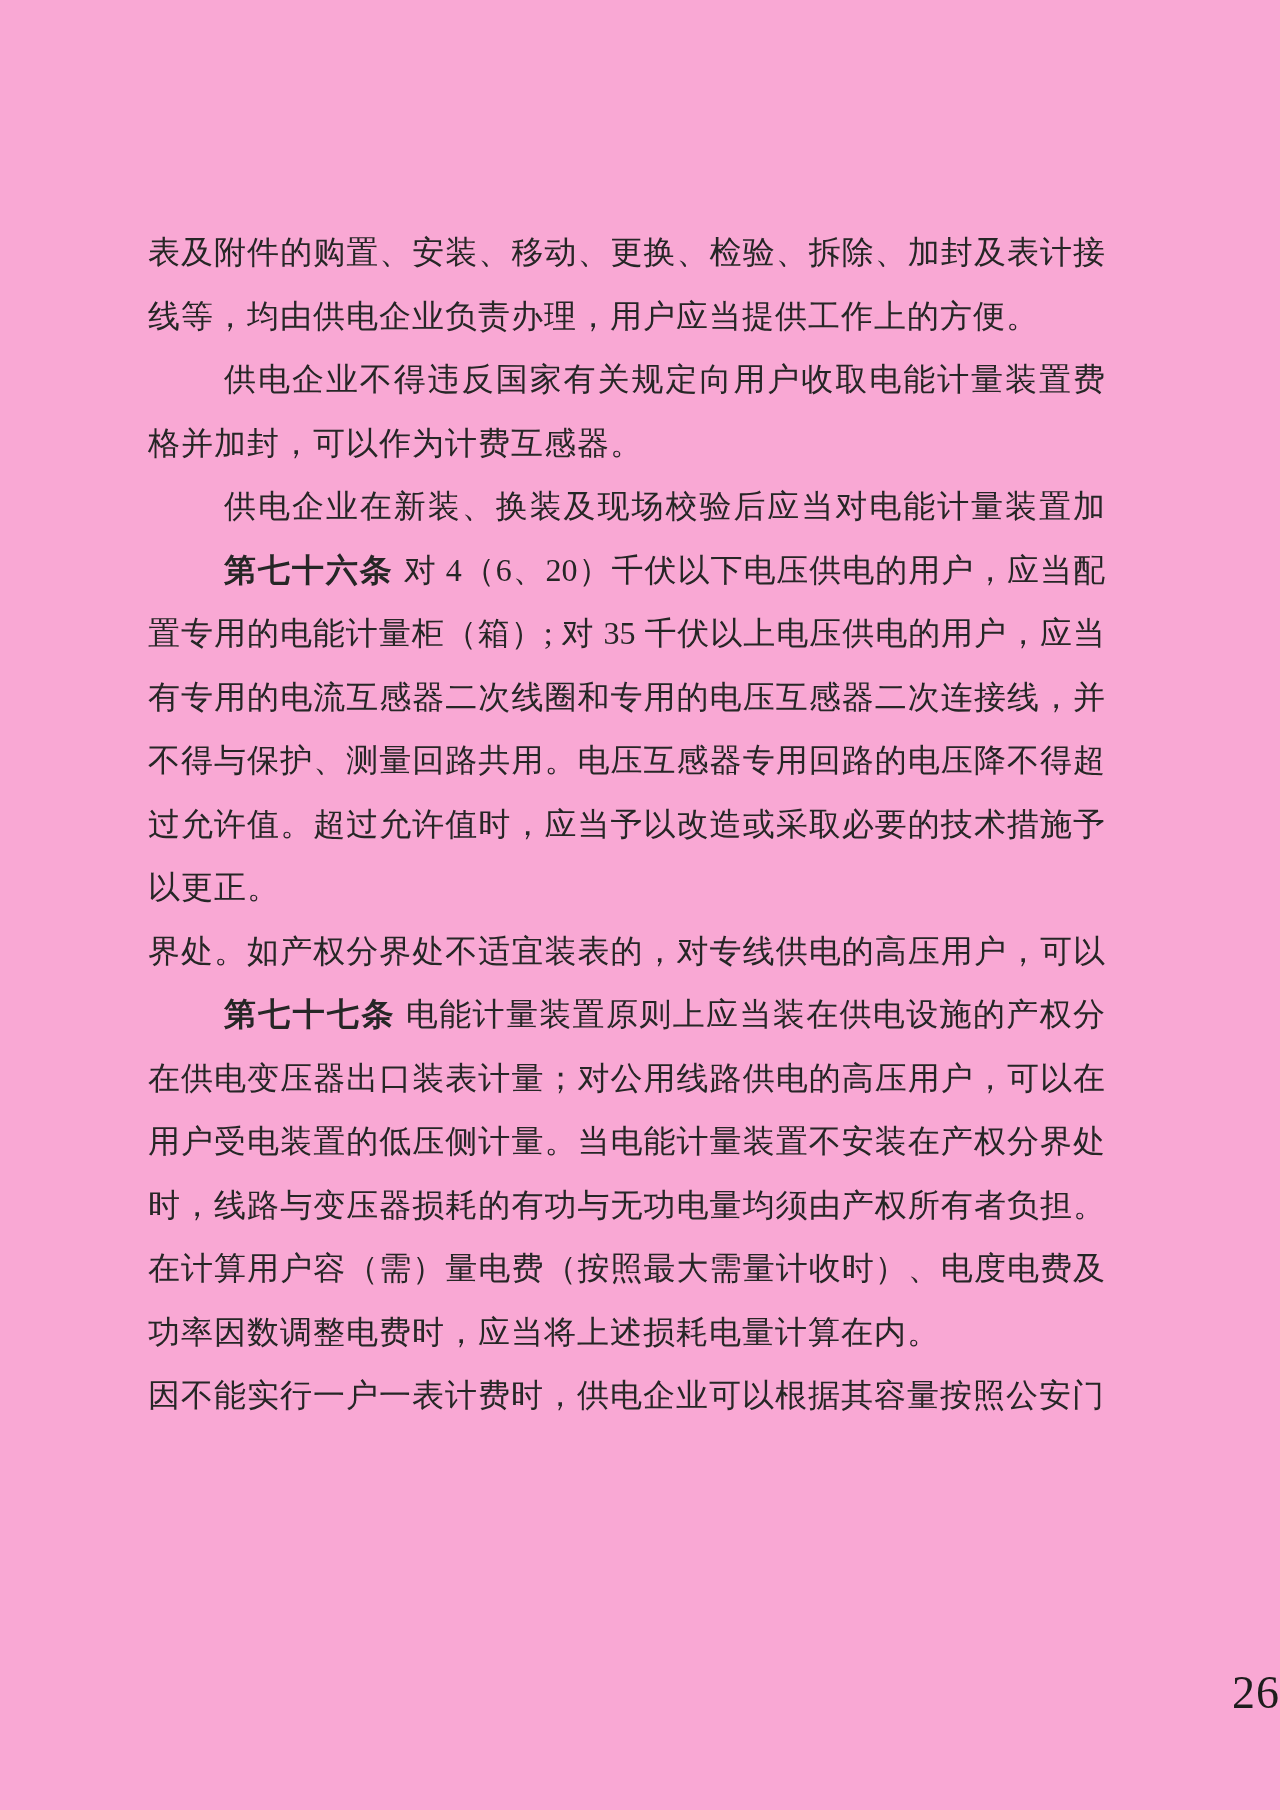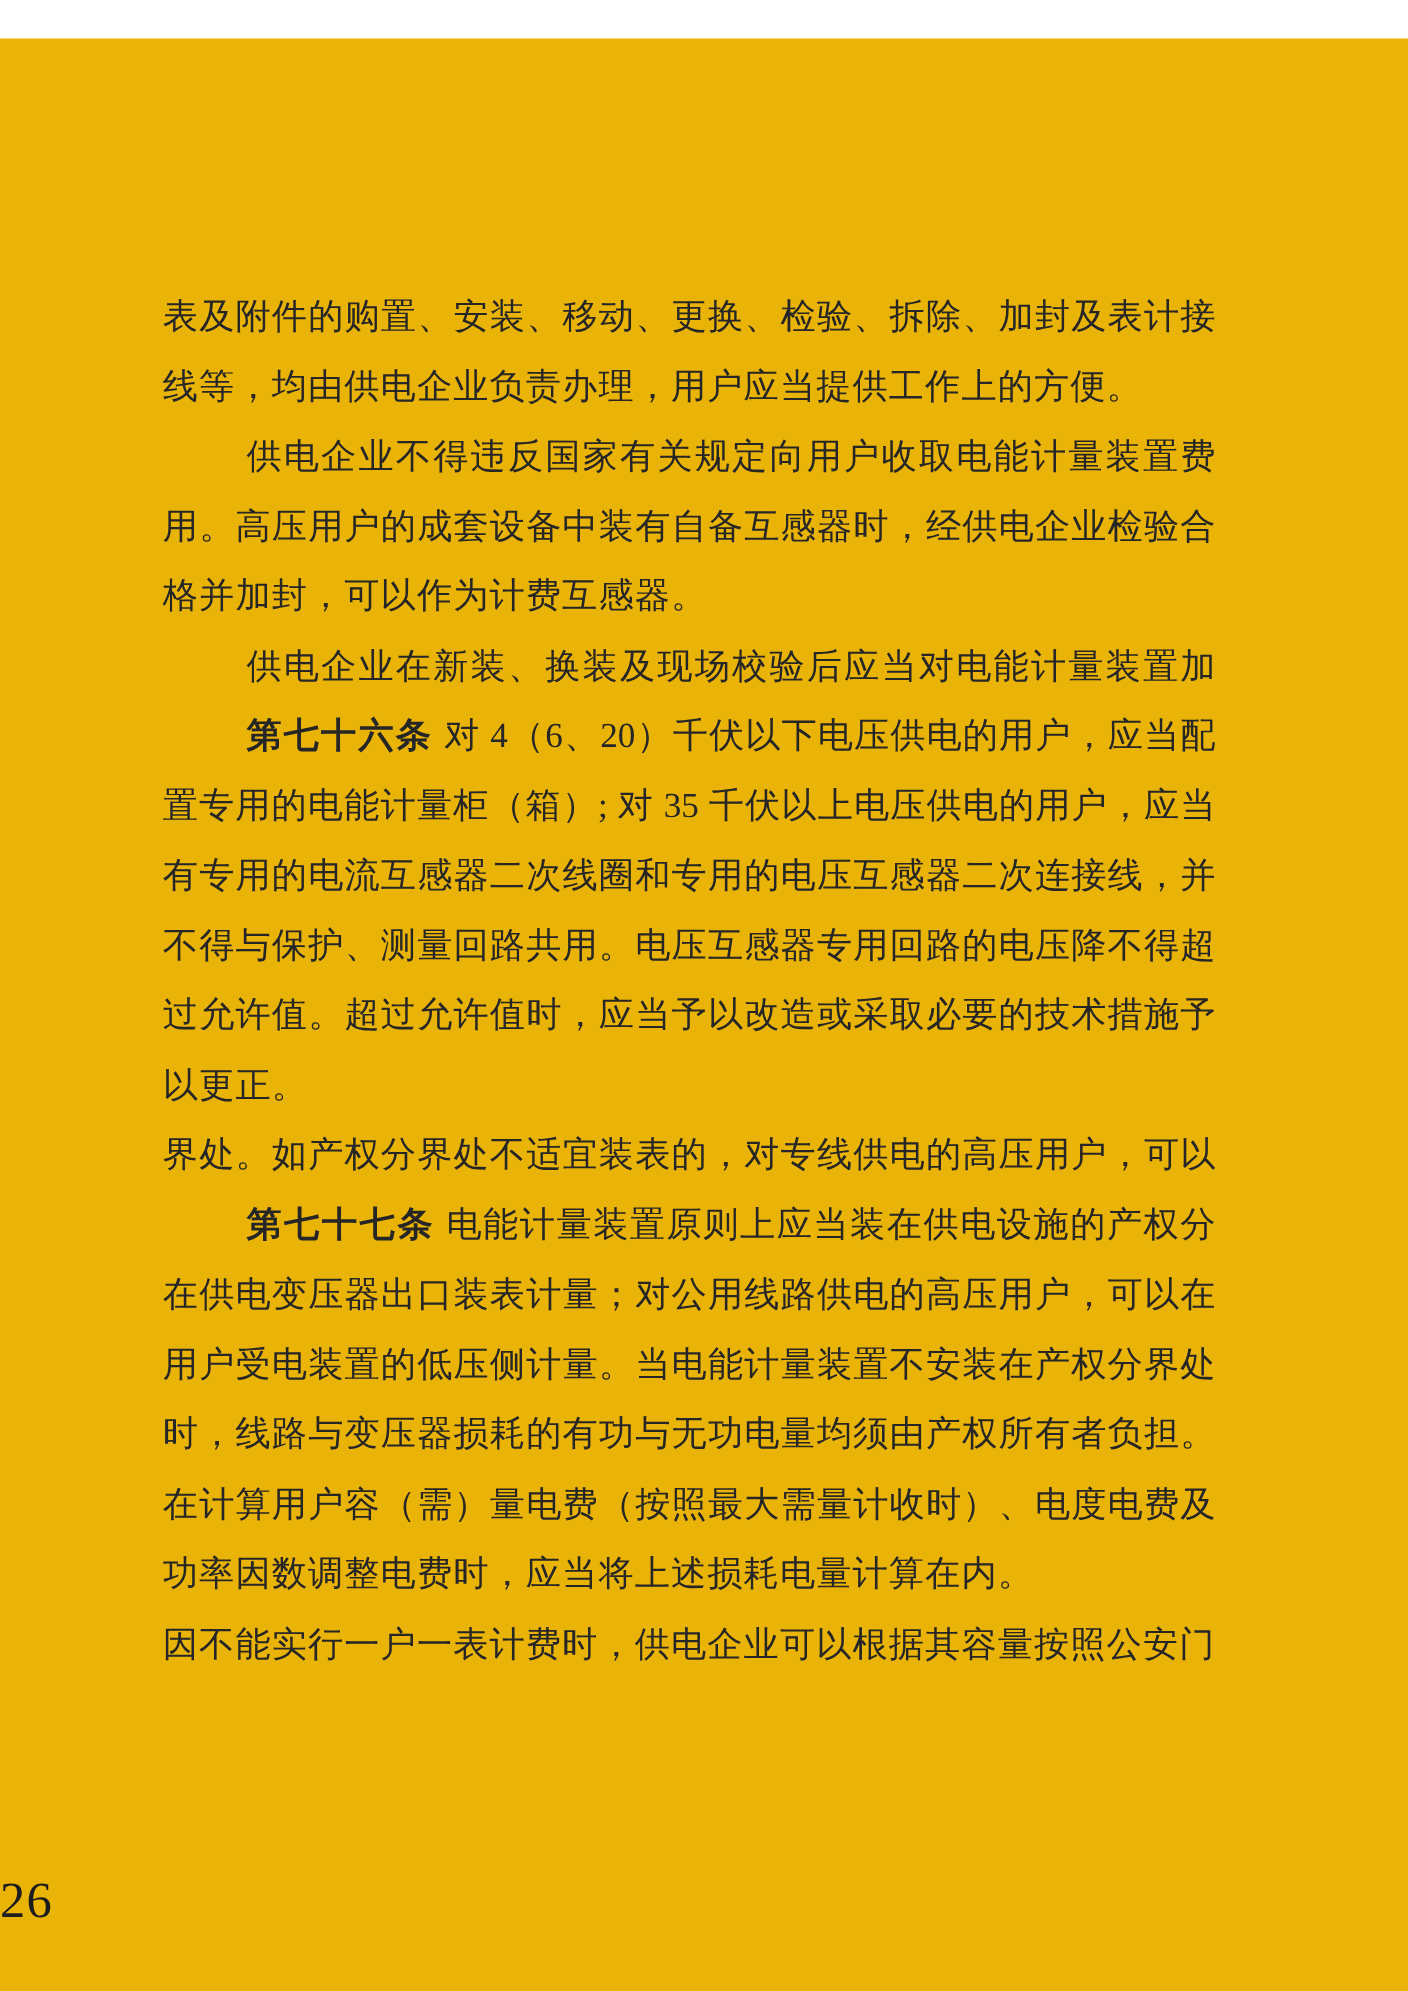--- a/index.html
+++ b/index.html
@@ -9,23 +9,22 @@
   }
   body {
     width: 1280px;
     height: 1810px;
     position: relative;
     font-family: "Liberation Serif", "DejaVu Serif", serif;
   }
   .page {
     position: absolute;
     inset: 0;
-    background: #eab308;
+    background: #f9a8d4;
     overflow: hidden;
-    margin-top: 35px;
   }
   .text-block {
     position: absolute;
     left: 148px;
     top: 221px;
     width: 957px;
     color: #262626;
   }
   .line {
     height: 63.5px;
@@ -50,36 +49,35 @@
     font-weight: 700;
     letter-spacing: 1px;
     margin-right: 10px;
     font-family: Liberation Serif, serif;
   }
   .page-number {
     position: absolute;
     left: 0;
     width: 100%;
     top: 1668px;
-    text-align: left;
+    text-align: right;
     font-size: 46px;
     line-height: 50px;
     color: #1d1d1d;
     letter-spacing: 1px;
   }
 </style>
 </head>
 <body>
 
 <div class="page">
   <main class="text-block">
       <div class="line fill"><span>表及附件的购置、安装、移动、更换、检验、拆除、加封及表计接</span></div>
       <div class="line end"><span>线等，均由供电企业负责办理，用户应当提供工作上的方便。</span></div>
       <div class="line fill indent"><span>供电企业不得违反国家有关规定向用户收取电能计量装置费</span></div>
-      <div class="line fill"><span>用。高压用户的成套设备中装有自备互感器时，经供电企业检验合</span></div>
       <div class="line end"><span>格并加封，可以作为计费互感器。</span></div>
       <div class="line fill indent"><span>供电企业在新装、换装及现场校验后应当对电能计量装置加</span></div>
       <div class="line fill indent"><b class="article-no">第七十六条</b><span>对 4（6、20）千伏以下电压供电的用户，应当配</span></div>
       <div class="line fill"><span>置专用的电能计量柜（箱）; 对 35 千伏以上电压供电的用户，应当</span></div>
       <div class="line fill"><span>有专用的电流互感器二次线圈和专用的电压互感器二次连接线，并</span></div>
       <div class="line fill"><span>不得与保护、测量回路共用。电压互感器专用回路的电压降不得超</span></div>
       <div class="line fill"><span>过允许值。超过允许值时，应当予以改造或采取必要的技术措施予</span></div>
       <div class="line end"><span>以更正。</span></div>
       <div class="line fill"><span>界处。如产权分界处不适宜装表的，对专线供电的高压用户，可以</span></div>
       <div class="line fill indent"><b class="article-no">第七十七条</b><span>电能计量装置原则上应当装在供电设施的产权分</span></div>

